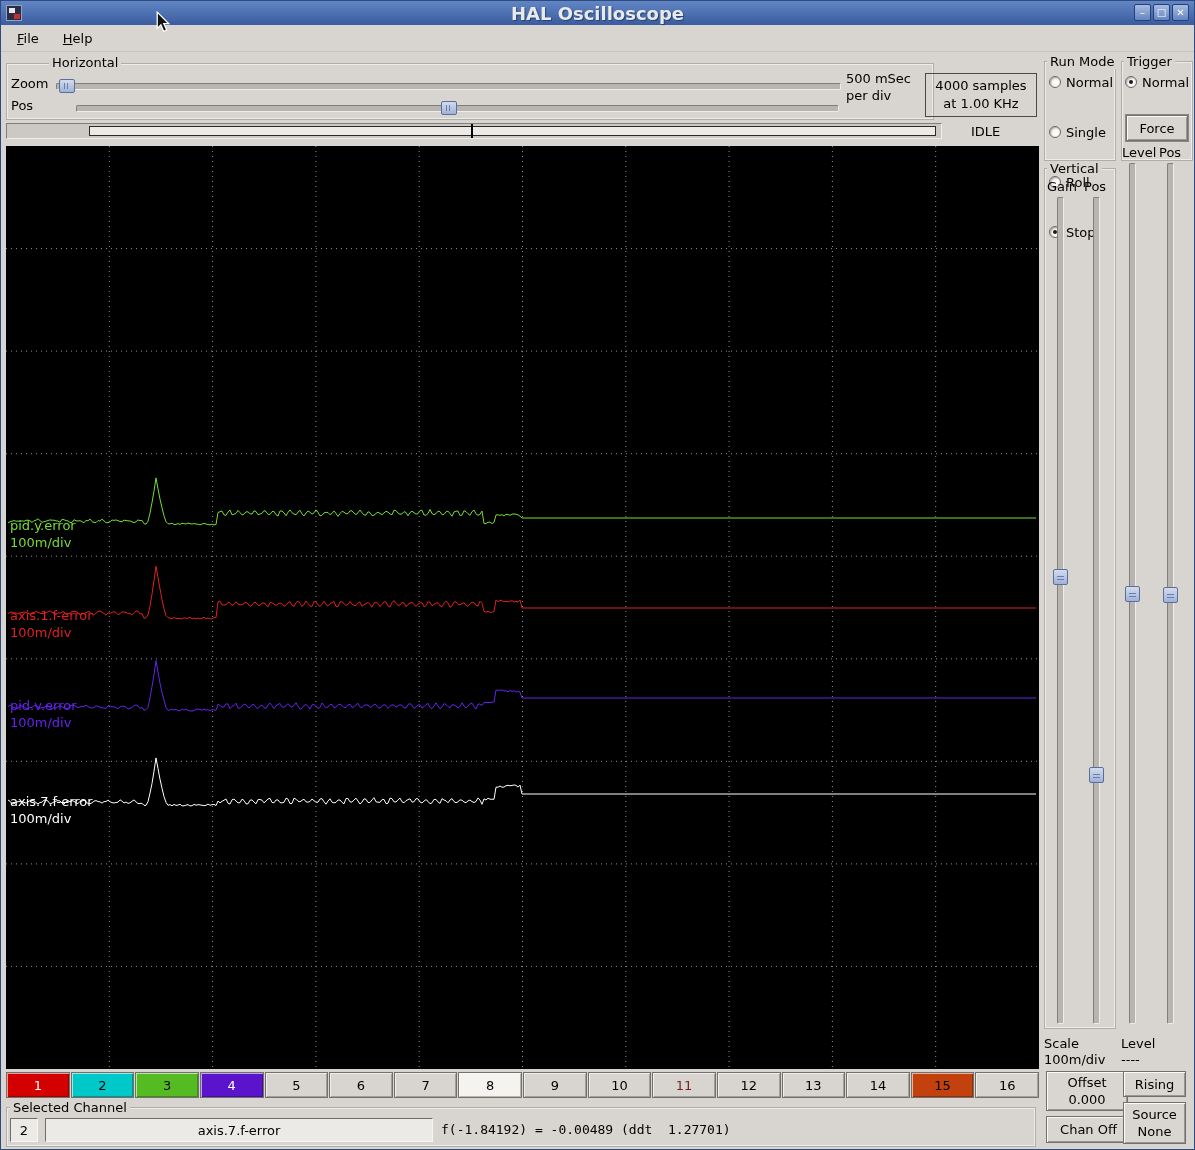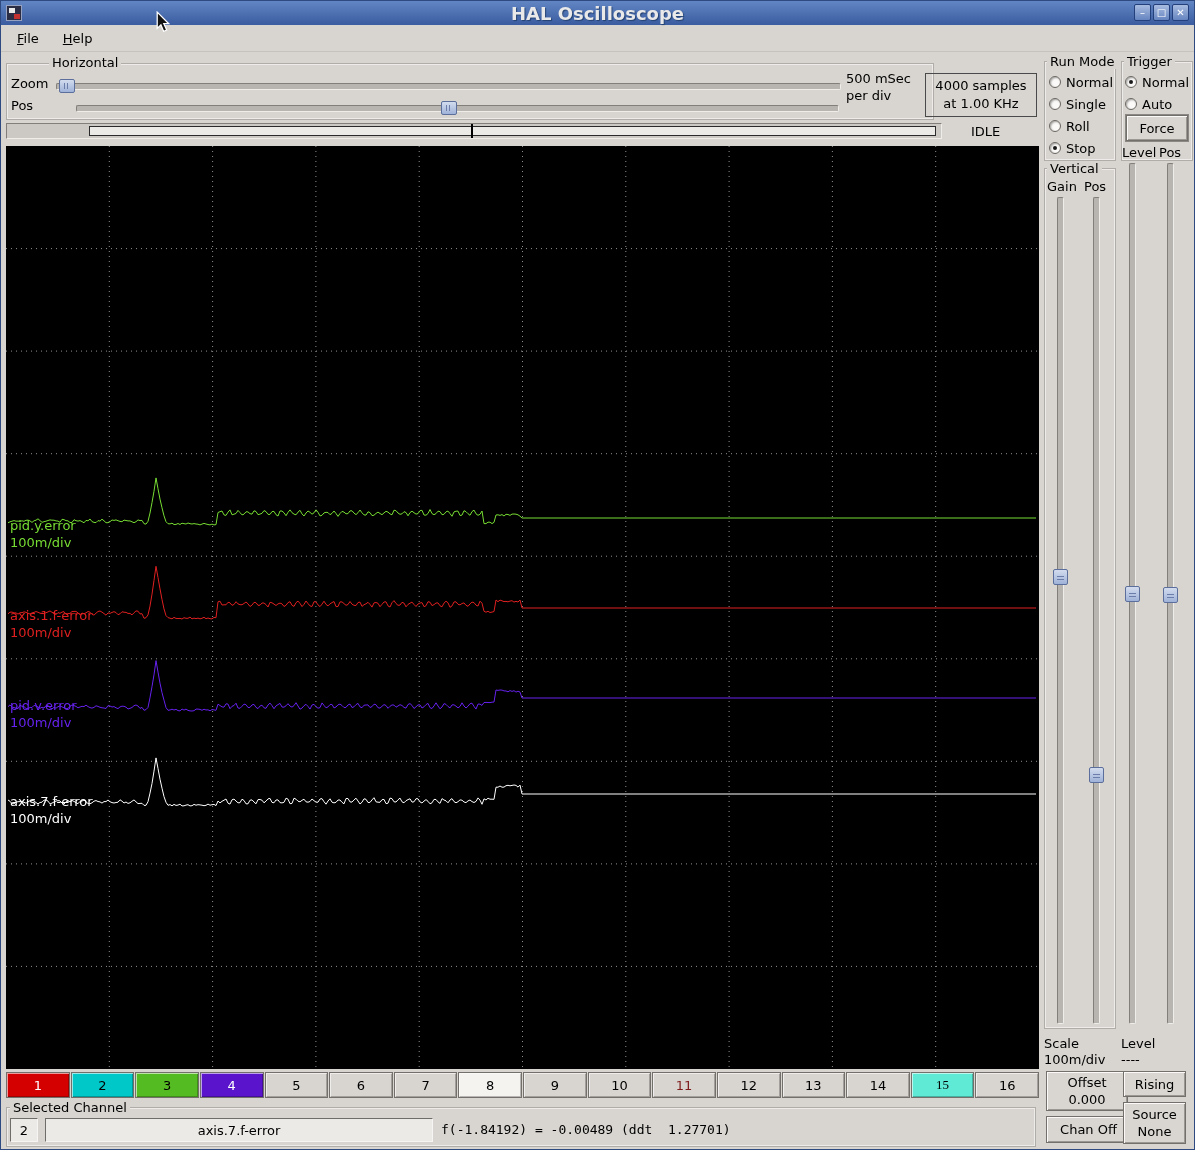--- a/index.html
+++ b/index.html
@@ -79,21 +79,21 @@
 
   
   .record-trough {
     position: absolute; background: #ccc9c4;
     border: 1px solid; border-color: #827f7a #eeedea #eeedea #827f7a;
   }
   .record-inner { position: absolute; background: #eceae6; border: 1px solid #2a2a2a; }
   .record-tick { position: absolute; background: #000; }
 
   
-  .radio-col { position: absolute; display: flex; flex-direction: column; }
+  .radio-col { position: absolute; display: flex; flex-direction: column; gap: 28px; }
   .radio-row { height: 22px; display: flex; align-items: center; gap: 5px; }
   .radio {
     width: 12px; height: 12px; border-radius: 50%; flex: 0 0 12px;
     background: #fbfaf8; border: 1px solid #696661;
     box-shadow: inset 1px 1px 2px rgba(0,0,0,0.35); position: relative;
   }
   .radio.sel::after {
     content:""; position:absolute; left:3px; top:3px; width:4px; height:4px;
     border-radius:50%; background:#1a1a1a;
   }
@@ -306,21 +306,21 @@
       <div class="chan-btn" style="background: rgb(216, 213, 208); color: rgb(0, 0, 0);">5</div>
       <div class="chan-btn" style="background: rgb(216, 213, 208); color: rgb(0, 0, 0);">6</div>
       <div class="chan-btn" style="background: rgb(216, 213, 208); color: rgb(0, 0, 0);">7</div>
       <div class="chan-btn" style="background: rgb(244, 243, 240); color: rgb(0, 0, 0);">8</div>
       <div class="chan-btn" style="background: rgb(216, 213, 208); color: rgb(0, 0, 0);">9</div>
       <div class="chan-btn" style="background: rgb(216, 213, 208); color: rgb(0, 0, 0);">10</div>
       <div class="chan-btn" style="background: rgb(216, 213, 208); color: #7f1d1d;">11</div>
       <div class="chan-btn" style="background: rgb(216, 213, 208); color: rgb(0, 0, 0);">12</div>
       <div class="chan-btn" style="background: rgb(216, 213, 208); color: rgb(0, 0, 0);">13</div>
       <div class="chan-btn" style="background: rgb(216, 213, 208); color: rgb(0, 0, 0);">14</div>
-      <div class="chan-btn" style="background: #5eead4; color: rgb(0, 0, 0); font-family: Liberation Serif, serif;">15</div>
+      <div class="chan-btn" style="background: #c2410c; color: rgb(0, 0, 0);">15</div>
       <div class="chan-btn" style="background: rgb(216, 213, 208); color: rgb(0, 0, 0);">16</div>
     </div>
 
   <div class="frame" style="left:5px; top:1106px; width:1030px; height:40px;"></div>
   <div class="frame-label" style="left:9px; top:1099px;">Selected Channel</div>
   <div class="entry" style="left:9px; top:1117px; width:28px; height:24px;">2</div>
   <div class="entry" style="left:44px; top:1117px; width:388px; height:24px;">axis.7.f-error</div>
   <div class="readout" style="left:440px; top:1121px;">f(-1.84192) = -0.00489 (ddt  1.27701)</div>
 
   <svg class="cursor-svg" width="14" height="22" viewBox="0 0 12 19">

